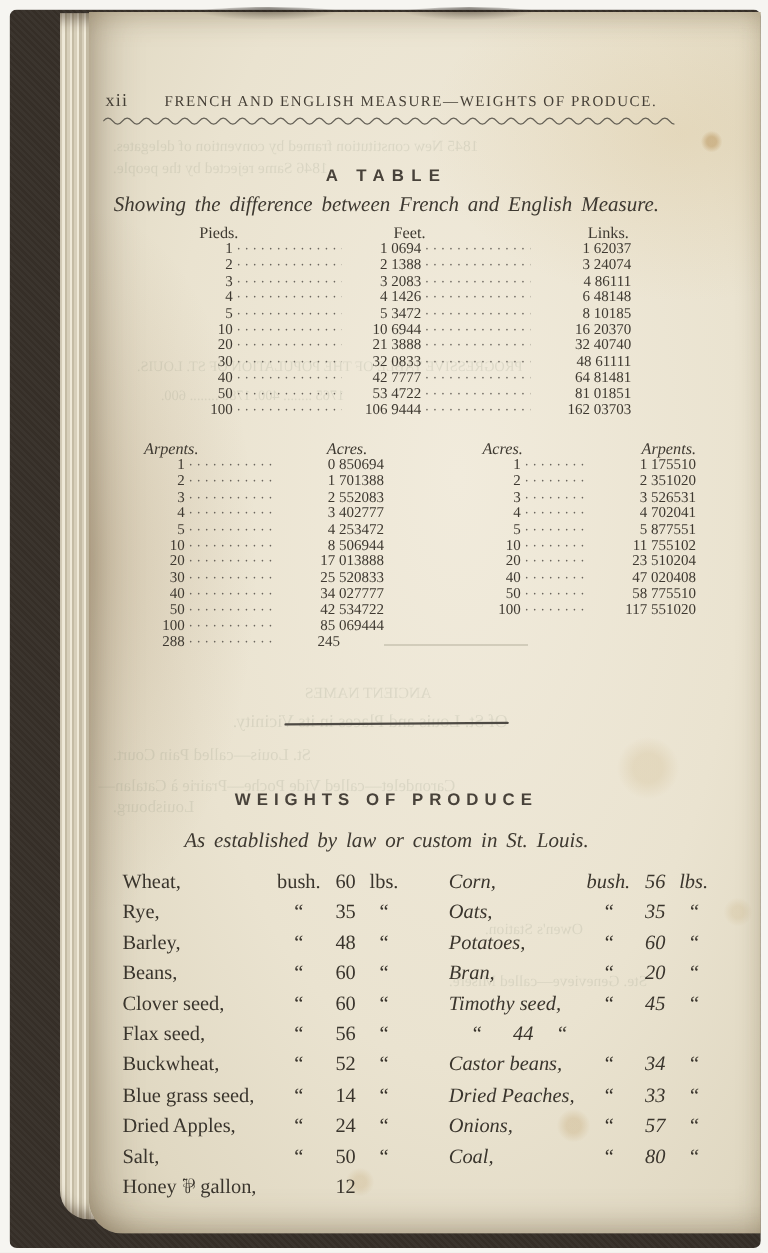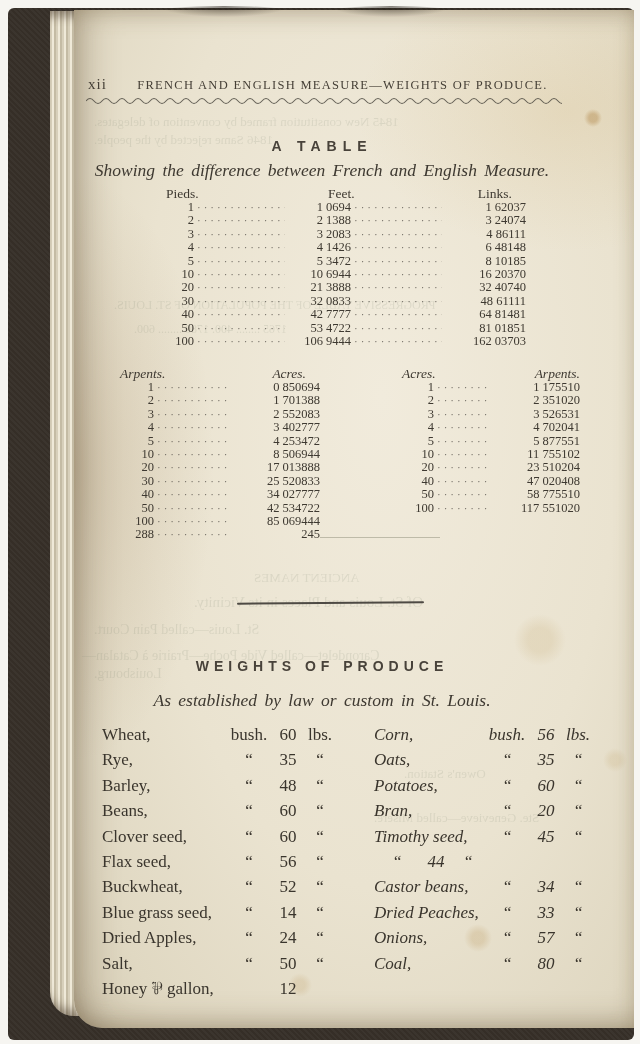--- a/index.html
+++ b/index.html
@@ -34,41 +34,41 @@
   .gothic{font-family:"Liberation Sans","DejaVu Sans",sans-serif;font-weight:bold;}
   .atable{top:128px;font-size:14px;letter-spacing:6px;}
   .subtitle{top:150px;font-style:italic;font-size:17.5px;word-spacing:3px;color:#3e3931;white-space:nowrap;}
   .wtitle{top:648px;font-size:14px;letter-spacing:5px;}
   .wsub{top:680px;font-style:italic;font-size:17.5px;word-spacing:3px;color:#3e3931;white-space:nowrap;}
 
   .mtable{position:absolute;left:76px;top:176px;width:376px;font-size:12.5px;color:#3e3931;}
   .mtable .thead{position:relative;height:15px;font-size:13.5px;text-align:center;}
   .mtable .thead .c0{position:absolute;left:16px;}
   .mtable .thead .c1{position:absolute;left:178px;}
-  .mtable .thead .c2{position:absolute;right:14px;}
+  .mtable .thead .c2{position:absolute;right:2px;}
   .mrow{display:flex;height:13.4px;line-height:13.4px;align-items:baseline;}
   .m-num{width:44px;text-align:right;}
   .m-feet{width:66px;text-align:right;}
   .m-links{width:84px;text-align:right;}
   .leader{flex:1;overflow:hidden;white-space:nowrap;letter-spacing:3px;font-size:11px;opacity:.85;
           padding:0 3px;color:#55504a;}
   .atable2{position:absolute;font-size:12.5px;color:#3e3931;}
   .arp{left:34px;top:356px;width:212px;}
   .acr{left:278px;top:356px;width:228px;}
   .atable2 .thead{position:relative;height:15px;font-style:italic;font-size:13.5px;}
   .arp .thead .c0{position:absolute;left:12px;}
   .arp .thead .c1{position:absolute;right:14px;}
   .acr .thead .c0{position:absolute;left:50px;}
   .acr .thead .c1{position:absolute;right:0px;}
   .arow{display:flex;height:13.4px;line-height:13.4px;align-items:baseline;}
   .a-num{width:46px;text-align:right;}
   .arp .a-val{width:92px;text-align:right;}
   .acr .a-num{width:82px;text-align:right;}
   .acr .a-val{width:92px;text-align:right;}
-  .a-val.solo{text-align:right;}
+  .a-val.solo{text-align:center;}
   .rule-faint{position:absolute;left:246px;top:527px;width:120px;height:1px;background:#aaa694;opacity:.7;}
   .rule-dark{position:absolute;left:163px;top:592px;width:187px;height:2px;background:#4e4a44;
              transform:rotate(-.4deg);border-radius:1px;}
   .pcol{position:absolute;font-size:17px;color:#3a352d;}
   .pleft{left:28px;top:712px;width:234px;}
   .pright{left:300px;top:712px;width:220px;font-style:italic;}
   .prow{display:flex;height:25.4px;line-height:25.4px;align-items:baseline;}
   .p-name{flex:1;white-space:nowrap;}
   .p-unit{width:46px;text-align:center;}
   .p-val{width:32px;text-align:center;}

